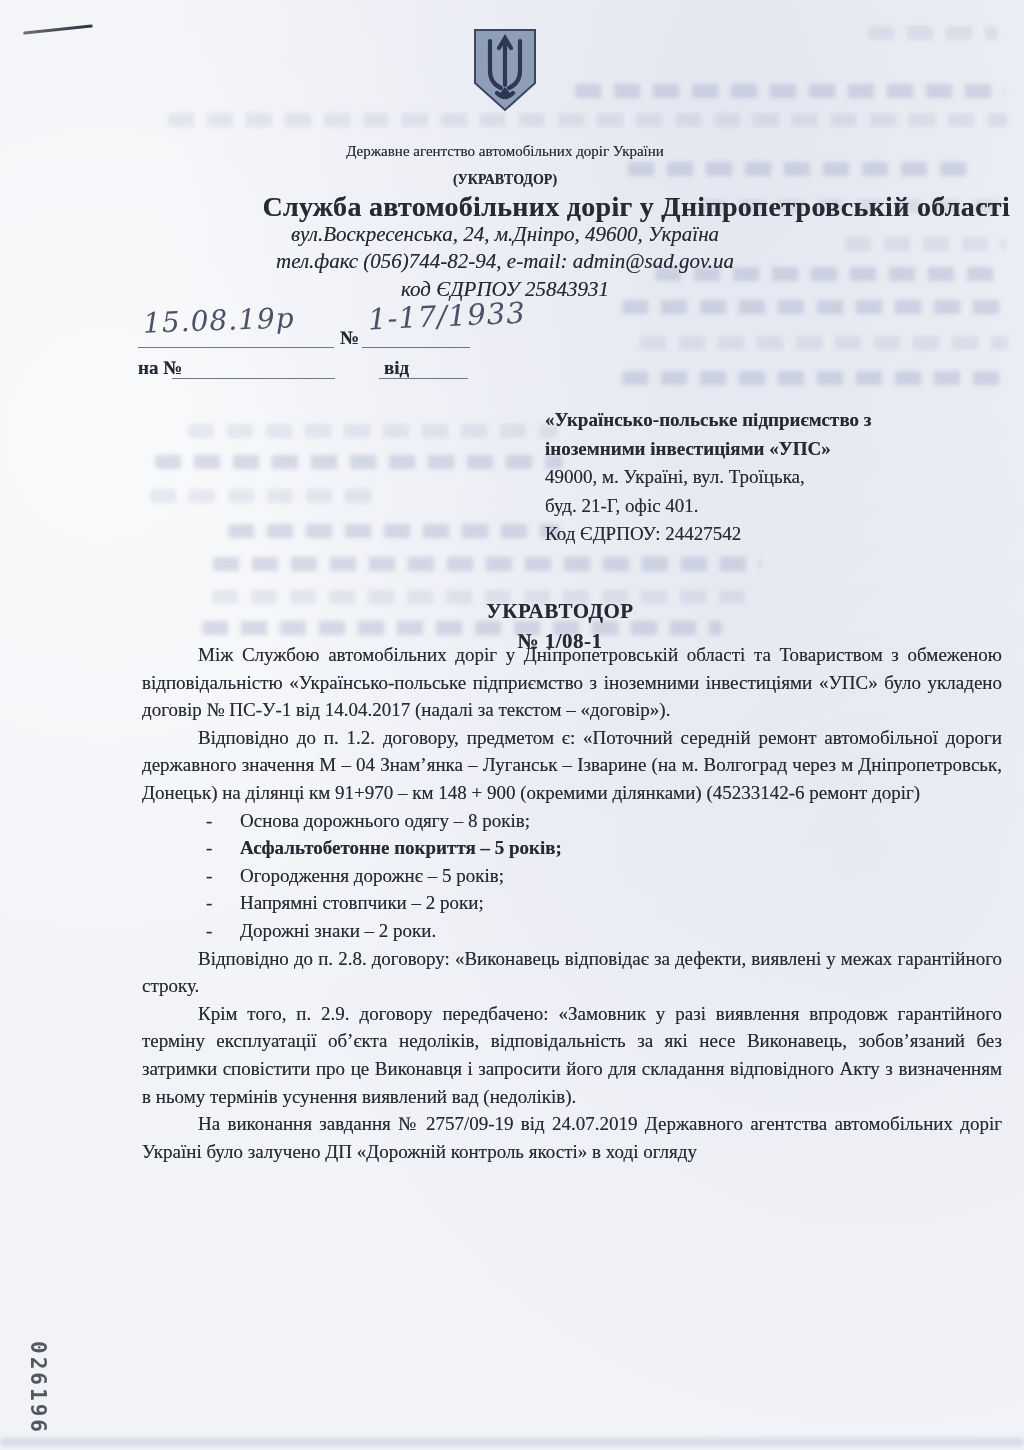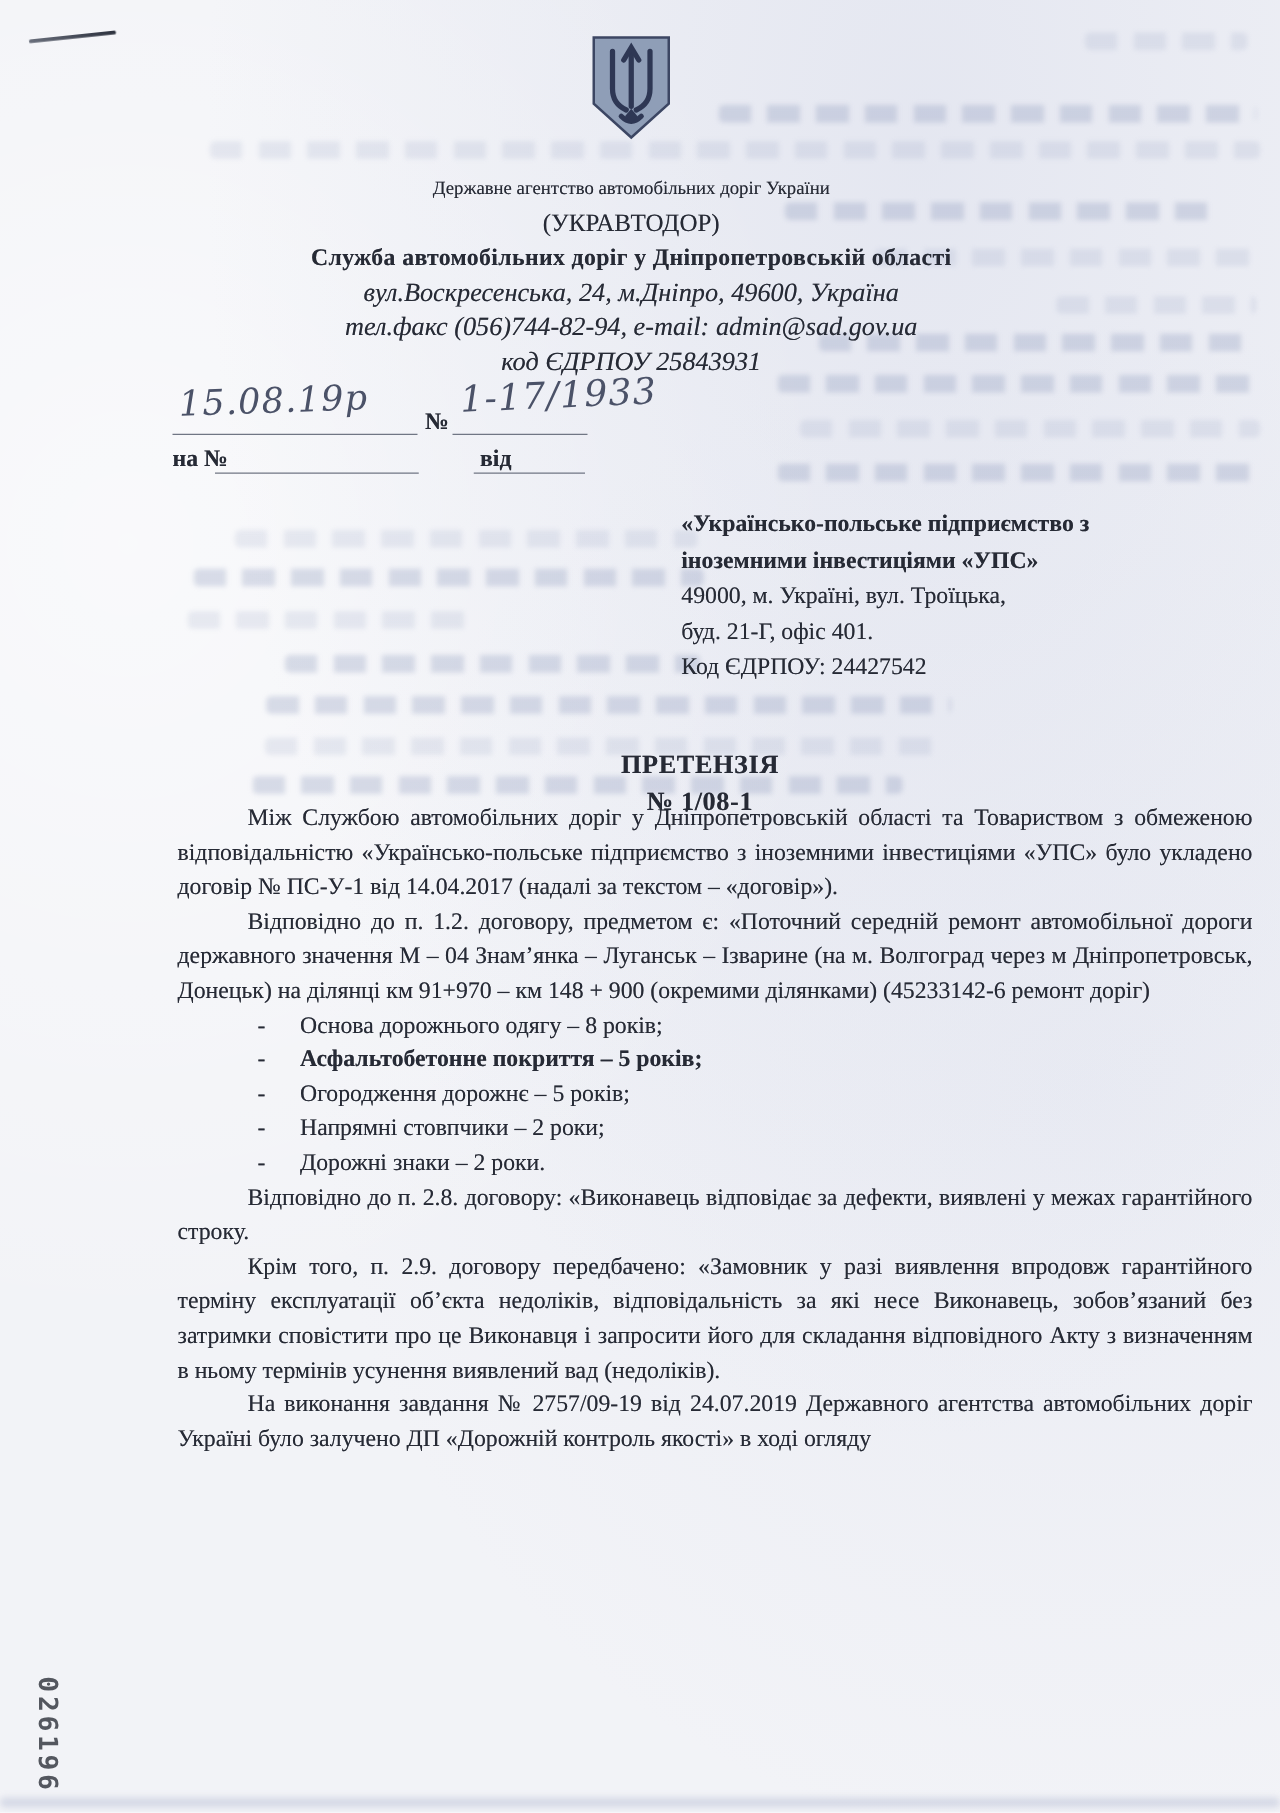--- a/index.html
+++ b/index.html
@@ -28,22 +28,22 @@
   .ghost--band{background:rgba(150,160,192,0.30);height:8px;filter:blur(2.5px);}
   
   .pen-mark{
     left:23px;top:28px;width:70px;height:3.4px;border-radius:2px;
     background:linear-gradient(90deg,#6a6f7c,#3c414e 70%,#2e333f);
     transform:rotate(-6deg);filter:blur(.4px);
   }
   
   .letterhead{left:0;top:138px;width:1010px;text-align:center;line-height:27.5px;}
   .lh1{font-size:15px;}
-  .lh2{font-size:20px;}
-  .lh3{font-size:19px;font-weight:bold;letter-spacing:.3px;}
+  .lh2{font-size:14px;font-weight:bold;}
+  .lh3{font-size:28px;font-weight:bold;letter-spacing:.3px;text-align:right;}
   .lh4,.lh5,.lh6{font-size:21px;font-style:italic;}
   
   .hand{
     font-family:"DejaVu Serif", serif;font-style:italic;
     color:#4b5268;letter-spacing:1px;
   }
   .hw-date{left:143px;top:304px;font-size:28px;transform:rotate(-2deg);}
   .hw-num{left:368px;top:299px;font-size:29px;transform:rotate(-2.5deg);}
   .rule{position:absolute;height:0;border-top:1.6px solid #707684;}
   .rule-1{left:138px;top:347px;width:196px;}
@@ -139,21 +139,21 @@
 
   <div class="recipient abs">
     <div class="b">«Українсько-польське підприємство з</div>
     <div class="b">іноземними інвестиціями «УПС»</div>
     <div>49000, м. Україні, вул. Троїцька,</div>
     <div>буд. 21-Г, офіс 401.</div>
     <div>Код ЄДРПОУ: 24427542</div>
   </div>
 
   <div class="doc-title abs">
-    <div>ПРЕТЕНЗІЯ</div>
+    <div>УКРАВТОДОР</div>
     <div>№ 1/08-1</div>
   </div>
 
   <div class="body-text abs">
     <p>Між Службою автомобільних доріг у Дніпропетровській області та Товариством з обмеженою відповідальністю «Українсько-польське підприємство з іноземними інвестиціями «УПС» було укладено договір № ПС-У-1 від 14.04.2017 (надалі за текстом – «договір»).</p>
     <p>Відповідно до п. 1.2. договору, предметом є: «Поточний середній ремонт автомобільної дороги державного значення М – 04 Знам’янка – Луганськ – Ізварине (на м. Волгоград через  м Дніпропетровськ, Донецьк) на ділянці км 91+970 – км 148 + 900 (окремими ділянками) (45233142-6 ремонт доріг)</p>
     <ul class="blist">
       <li>
         <span class="mark">-</span>
         <span>Основа дорожнього одягу – 8 років;</span>

